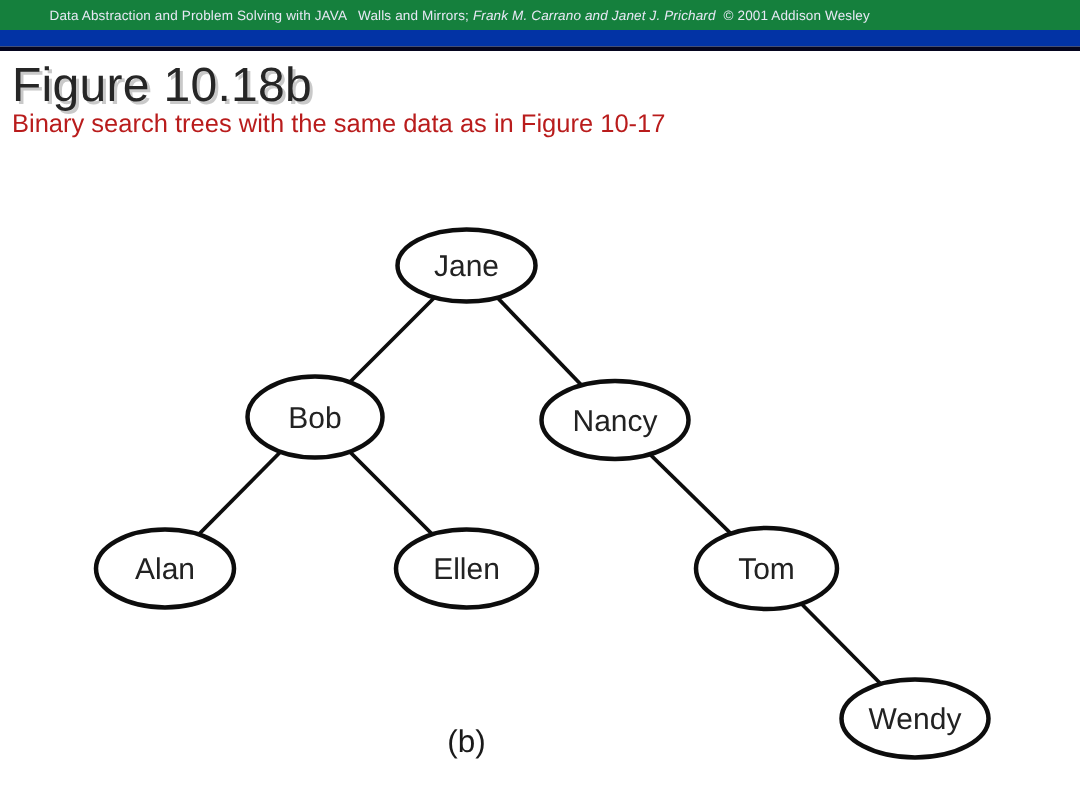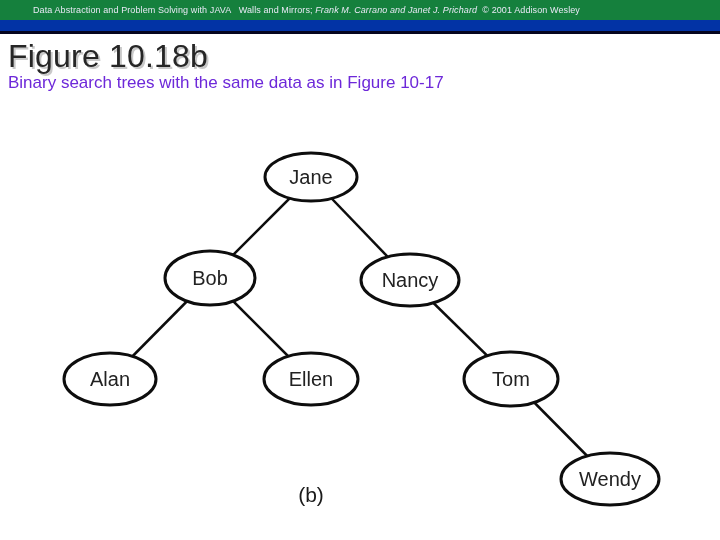--- a/index.html
+++ b/index.html
@@ -46,21 +46,21 @@
     margin: 0;
     font-size: 32px; font-weight: 400;
     color: #262626;
     text-shadow: 2px 2px 0 #c9c9c9;
     letter-spacing: 0.2px;
   }
   .page-subtitle {
     position: absolute; left: 8px; top: 73px;
     margin: 0;
     font-size: 17px; font-weight: 400;
-    color: #6d28d9;
+    color: #b91c1c;
   }
   
   .tree-svg {
     position: absolute; left: 0; top: 0;
     width: 720px; height: 540px;
   }
   .figure-label {
     position: absolute; left: 311px; top: 483px;
     transform: translateX(-50%);
     font-size: 21px; color: #1a1a1a;

